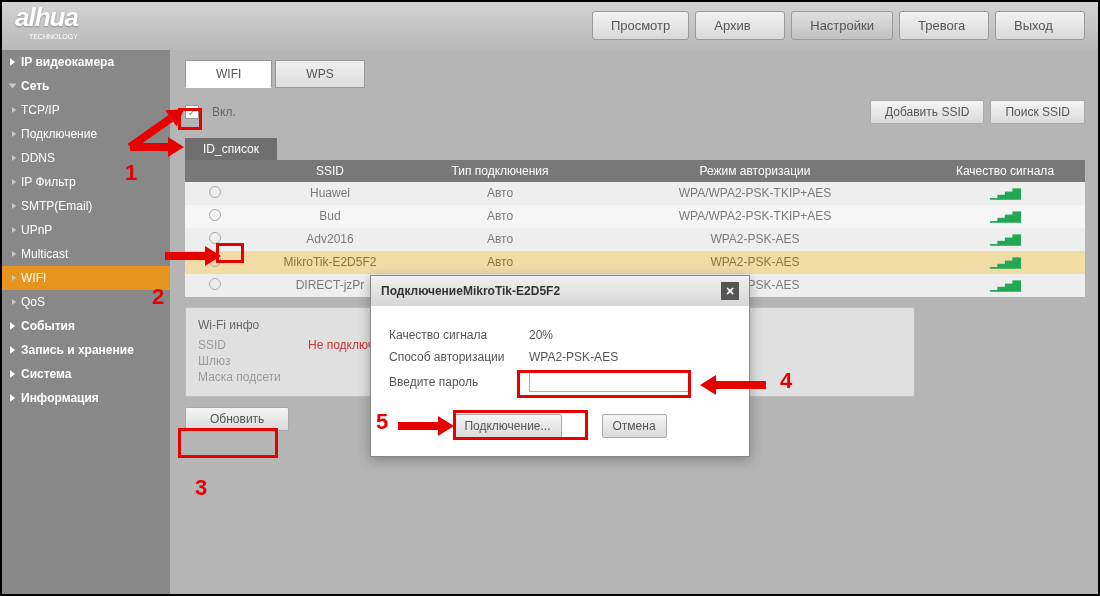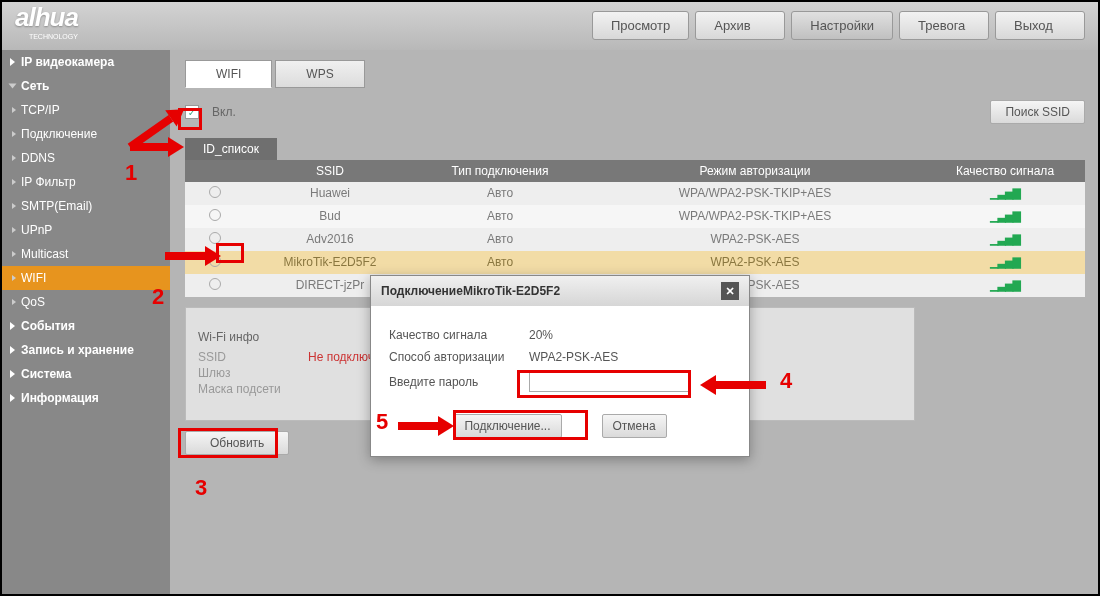--- a/index.html
+++ b/index.html
@@ -47,21 +47,21 @@
   .col-auth { flex:1; text-align:center; }
   .col-sig { width:160px; text-align:center; }
   .list-body { background:#fff; }
   .list-row { display:flex; font-size:12px; color:#7a7a7a; background:#eee; }
   .list-row:nth-child(even){ background:#f6f6f6;}
   .list-row.sel { background:#f2dca6; color:#8a7740;}
   .radio { display:inline-block; width:12px;height:12px;border:1px solid #aaa;border-radius:50%; }
   .sig-icon { color:#22a852; letter-spacing:-1px; font-size:11px; }
 
   
-  .info-panel { margin-top:10px; border:1px solid #bbb; background:#e0e0e0; padding:22px 12px; width:730px; }
+  .info-panel { margin-top:10px; border:1px solid #bbb; background:#e0e0e0; padding:10px 12px; width:730px; }
   .info-head { font-size:12px; color:#666; margin-bottom:6px;}
   .info-row { display:flex; font-size:12px; margin:2px 0; }
   .info-label { width:110px; color:#999; }
   .info-val { color:#c33; }
   .btn-refresh { margin-top:10px; }
 
   
   .modal { position:absolute; left:370px; top:275px; width:380px; background:#fff; border:1px solid #888; box-shadow:0 3px 12px rgba(0,0,0,.3); }
   .modal-title { background:linear-gradient(#f0f0f0,#d6d6d6); padding:6px 10px; font-size:12px; font-weight:bold; color:#333; display:flex; align-items:center; }
   .modal-close { margin-left:auto; width:18px;height:18px; background:#555; color:#fff; display:flex;align-items:center;justify-content:center; font-size:11px; cursor:pointer;}
@@ -166,20 +166,21 @@
 <div class="main">
   <div class="tabs">
     <div class="tab active">WIFI</div>
     <div class="tab">WPS</div>
   </div>
 
   <div class="enable-row">
     <span class="chk-box">✓</span>
     <span class="enable-label">Вкл.</span>
     <div class="action-buttons">
+      <button class="btn">Добавить SSID</button>
       <button class="btn">Поиск SSID</button>
     </div>
   </div>
 
   <div class="list-wrap">
     <div class="list-tabhdr">ID_список</div>
     <div class="list-header">
       <div class="col-radio"></div>
       <div class="col-ssid">SSID</div>
       <div class="col-conn">Тип подключения</div>

